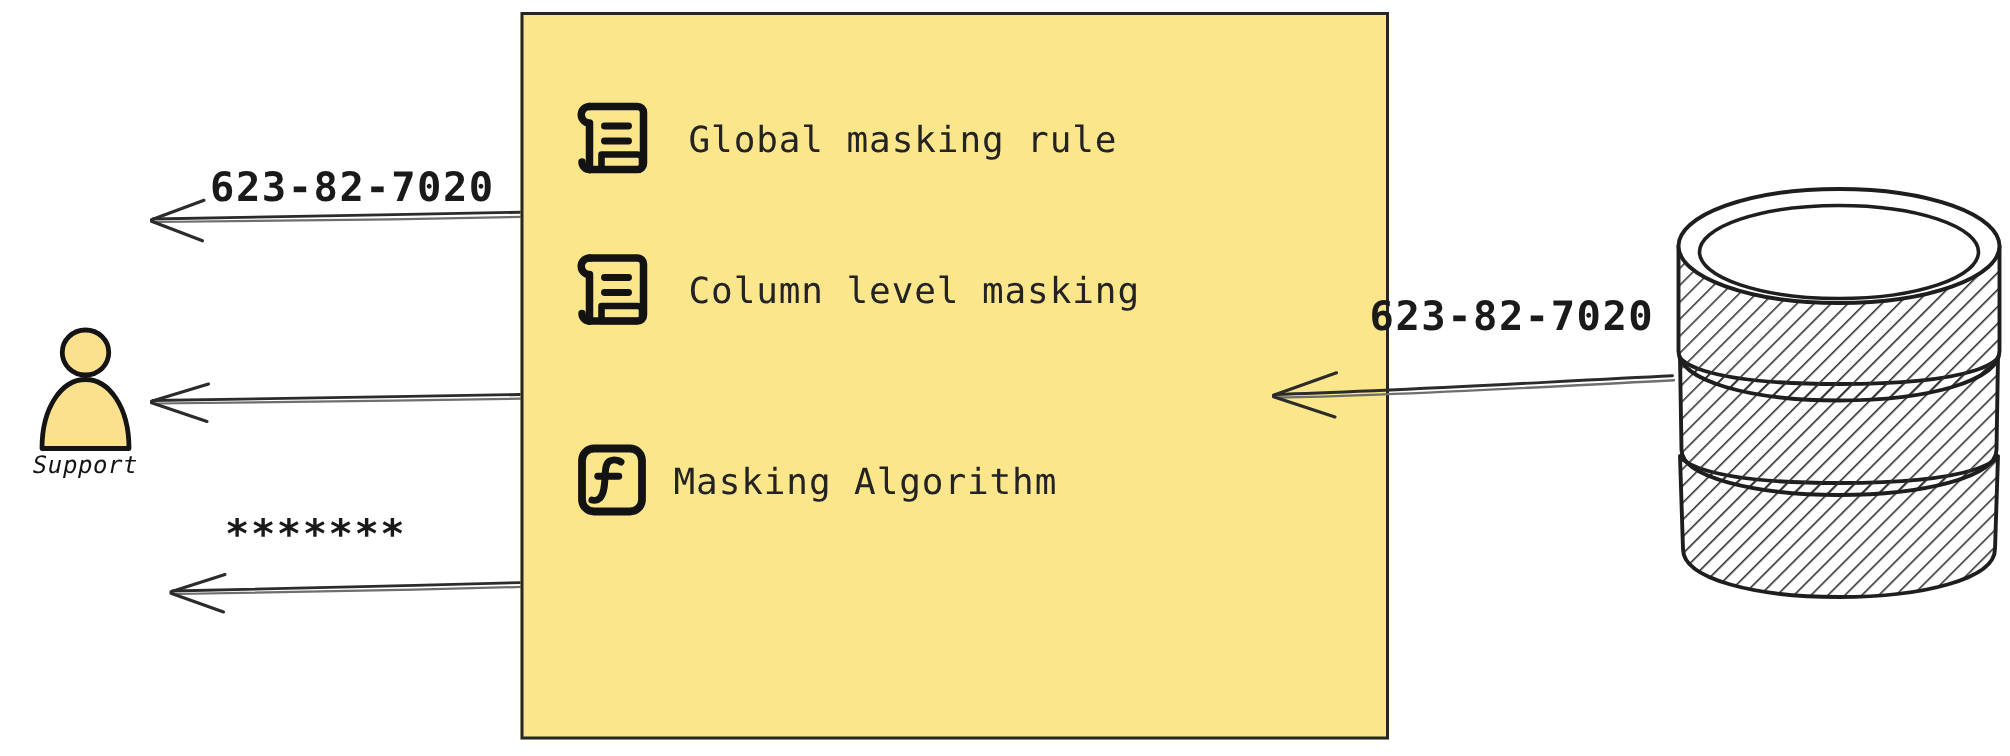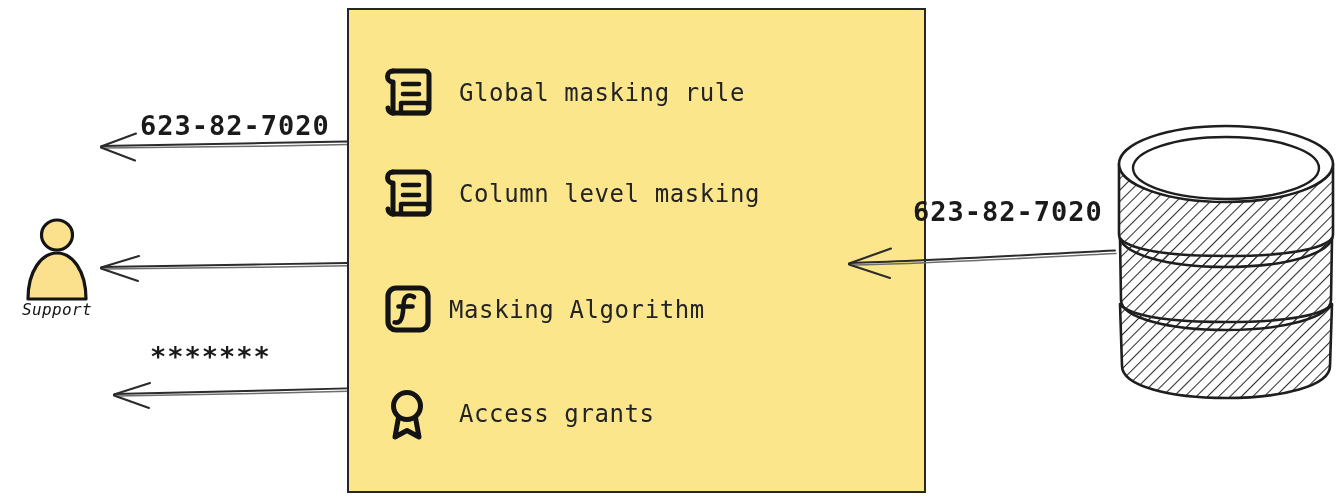--- a/index.html
+++ b/index.html
@@ -157,36 +157,29 @@
         <path d="M12 6 H44 a4 4 0 0 1 4 4 V44 a4 4 0 0 1 -4 4 H12" fill="none" stroke="#131313" stroke-width="5" stroke-linejoin="round" stroke-linecap="round"></path>
         <path d="M12 6 a5.5 5.5 0 0 0 -5.5 5.5 a5.5 5.5 0 0 0 5.5 5.5 V48" fill="none" stroke="#131313" stroke-width="5" stroke-linejoin="round" stroke-linecap="round"></path>
         <path d="M12 48 a5 5 0 0 1 -5 -5" fill="none" stroke="#131313" stroke-width="5" stroke-linecap="round"></path>
         <line x1="22" y1="19" x2="38" y2="19" stroke="#131313" stroke-width="4.6" stroke-linecap="round"></line>
         <line x1="22" y1="29" x2="38" y2="29" stroke="#131313" stroke-width="4.6" stroke-linecap="round"></line>
         <path d="M20 38 H44 a3 3 0 0 1 3 3 v4 a3 3 0 0 1 -3 3 H20 z" fill="none" stroke="#131313" stroke-width="4.4" stroke-linejoin="round"></path>
       </svg>
       <span class="panel-text">Column level masking</span>
     </div>
 
-    <div class="panel-row" style="top:271px;gap:16px;">
+    <div class="panel-row" style="top:282px;gap:16px;">
       <svg class="panel-icon" viewBox="0 0 52 56">
         <rect x="7" y="6" width="40" height="42" rx="8" ry="8" fill="none" stroke="#131313" stroke-width="5.2"></rect>
         <path d="M33 15 C33 15 29 12.4 25.5 14.4 C22.6 16.1 22.6 20 22.4 24 C22.1 31 21.6 36.4 19 39 C16.6 41.4 13.6 40.4 13.6 40.4" fill="none" stroke="#131313" stroke-width="4.6" stroke-linecap="round"></path>
         <line x1="17.5" y1="24.5" x2="31.5" y2="24.5" stroke="#131313" stroke-width="4.6" stroke-linecap="round"></line>
       </svg>
       <span class="panel-text">Masking Algorithm</span>
     </div>
 
-    <div class="panel-row" style="top:375px;">
-      <svg class="panel-icon" viewBox="0 0 52 56">
-        <circle cx="26" cy="20" r="13.5" fill="none" stroke="#131313" stroke-width="5"></circle>
-        <path d="M17.5 31.5 L14 51 L26 44.5 L38 51 L34.5 31.5" fill="none" stroke="#131313" stroke-width="5" stroke-linejoin="round" stroke-linecap="round"></path>
-      </svg>
-      <span class="panel-text">Access grants</span>
-    </div>
   </div>
 
   <div class="arrow-wrap" style="left:843px; top:240px; width:275px; height:42px;">
     <svg width="275" height="42" viewBox="0 0 275 42">
       <path d="M7 23 C80 21 180 15 272 10.5" fill="none" stroke="#2b2b2b" stroke-width="1.9" stroke-linecap="round"></path>
       <path d="M9 25 C85 24 182 18 273 13.5" fill="none" stroke="#6e6e6e" stroke-width="1.6" stroke-linecap="round"></path>
       <path d="M6 23.5 L48 8.5" fill="none" stroke="#2b2b2b" stroke-width="2.1" stroke-linecap="round"></path>
       <path d="M6 24.5 L47 38" fill="none" stroke="#2b2b2b" stroke-width="2.1" stroke-linecap="round"></path>
     </svg>
   </div>

